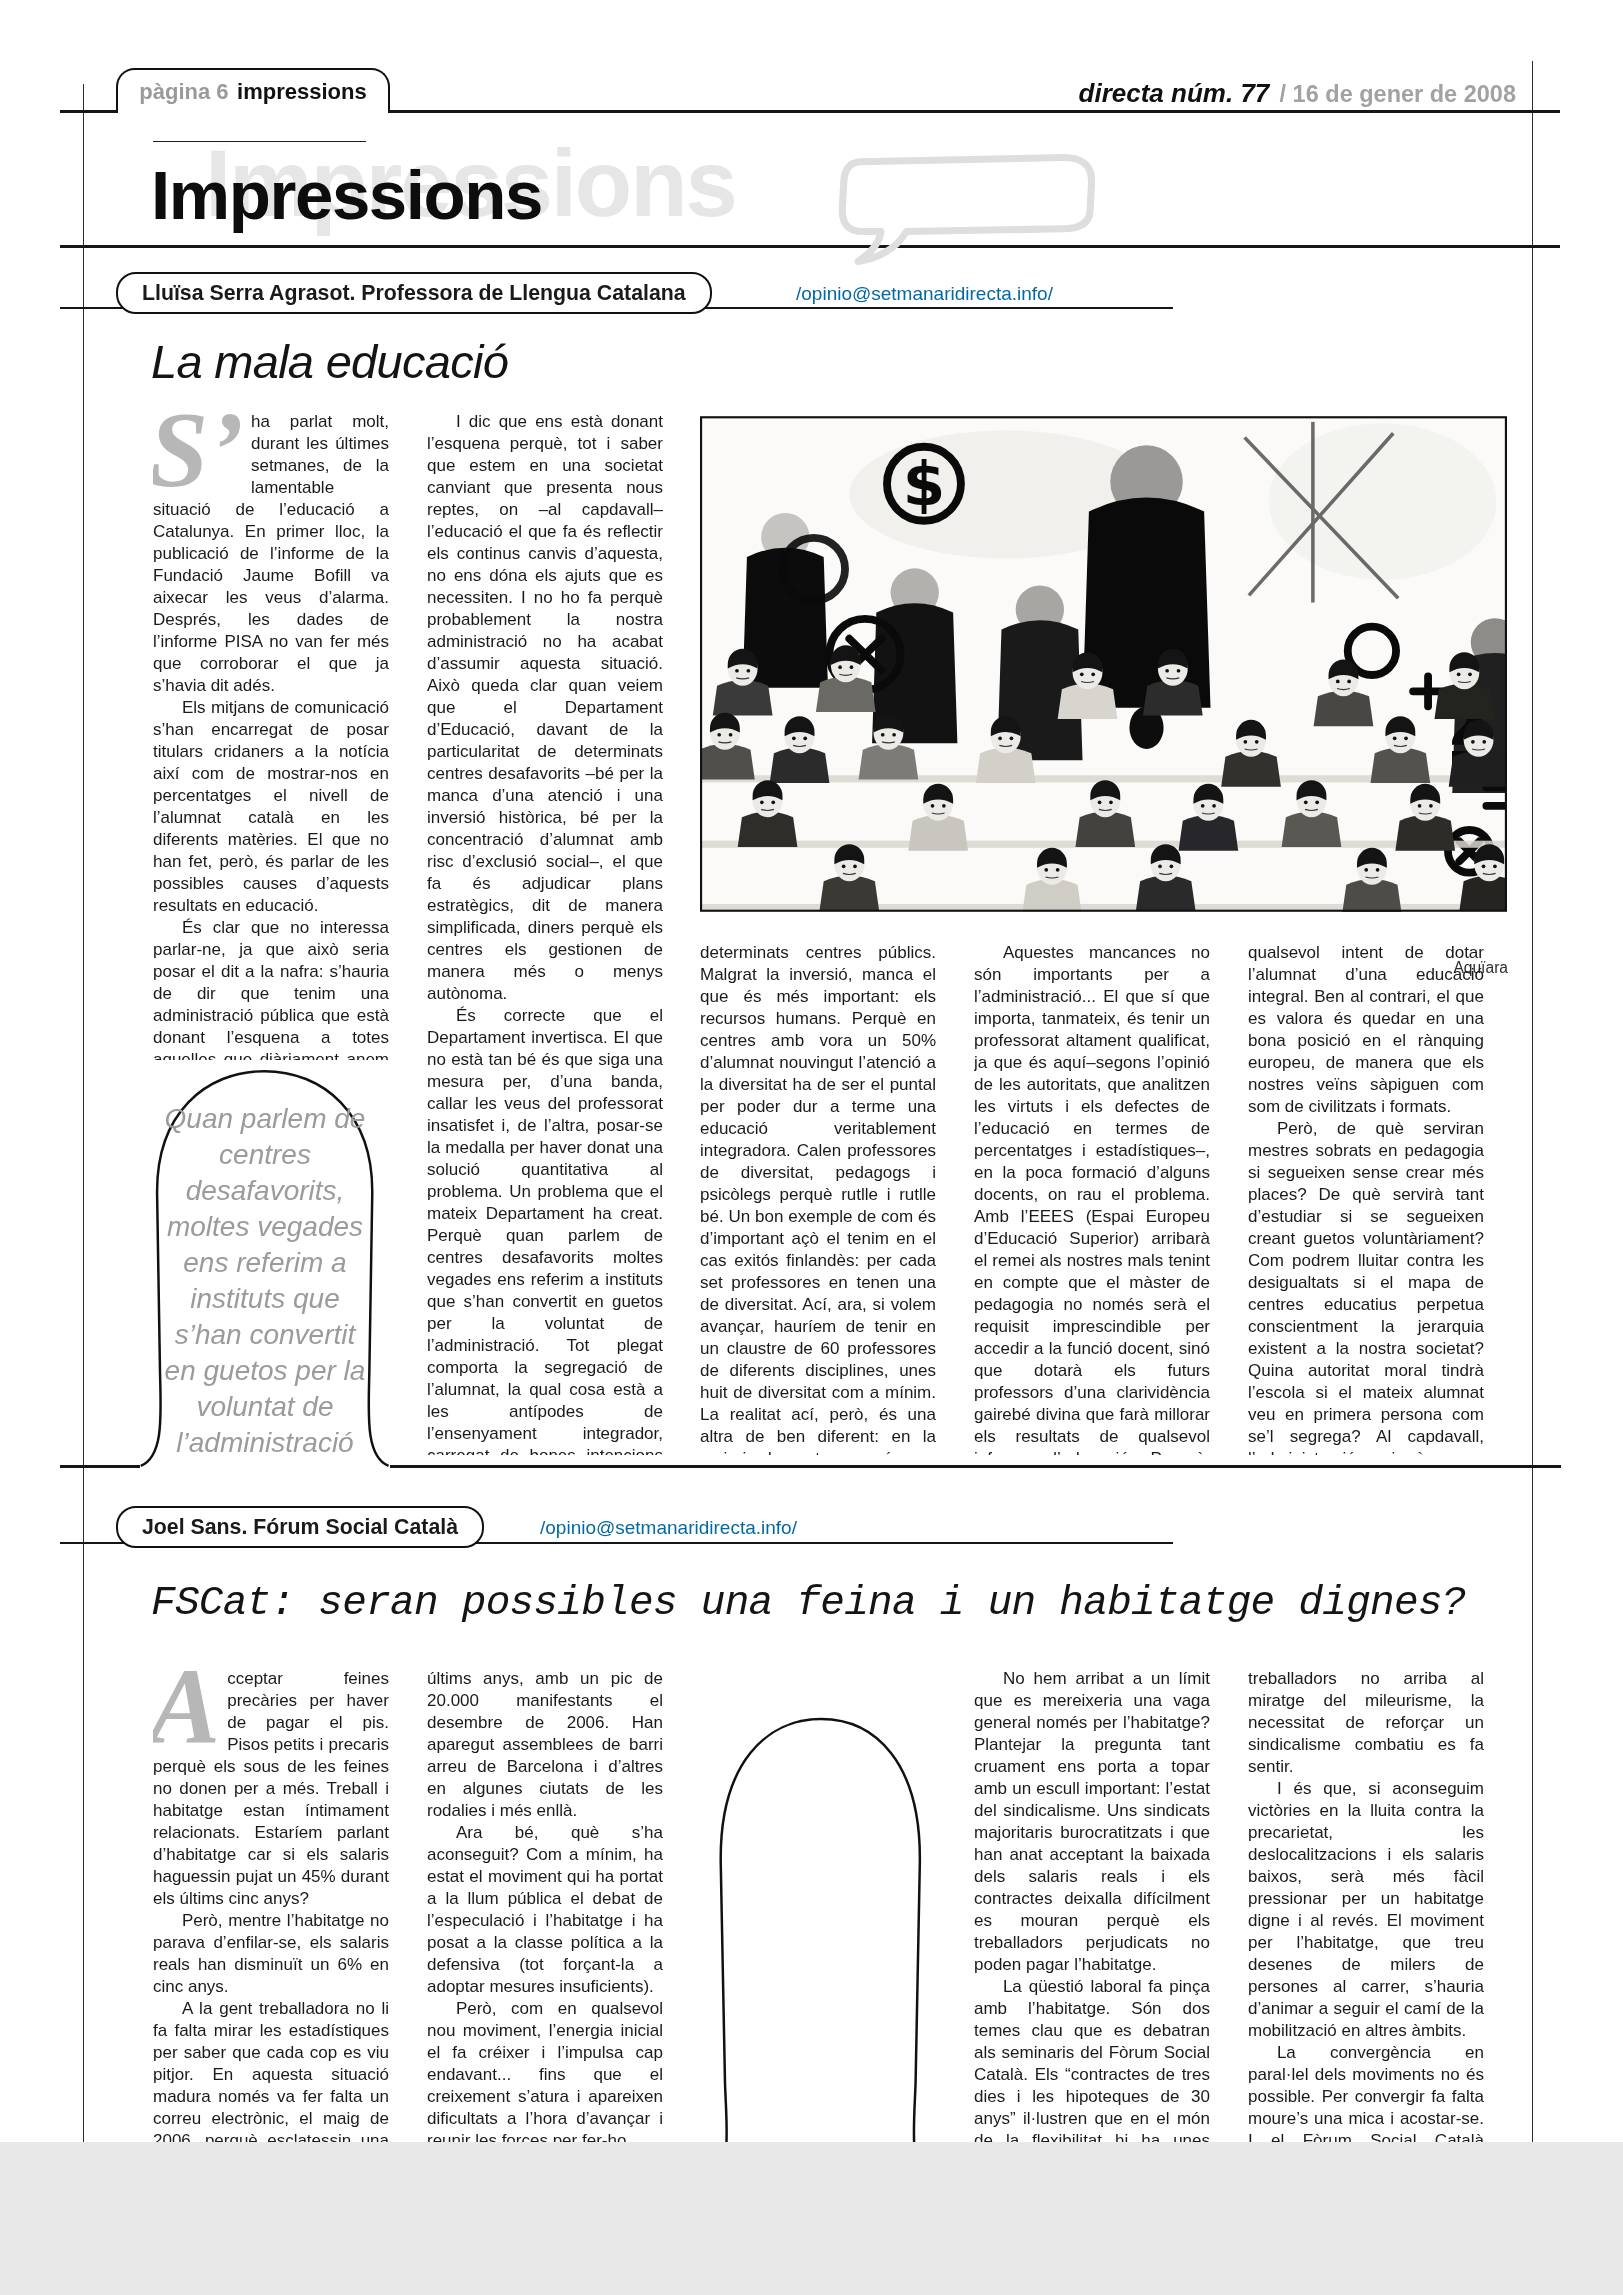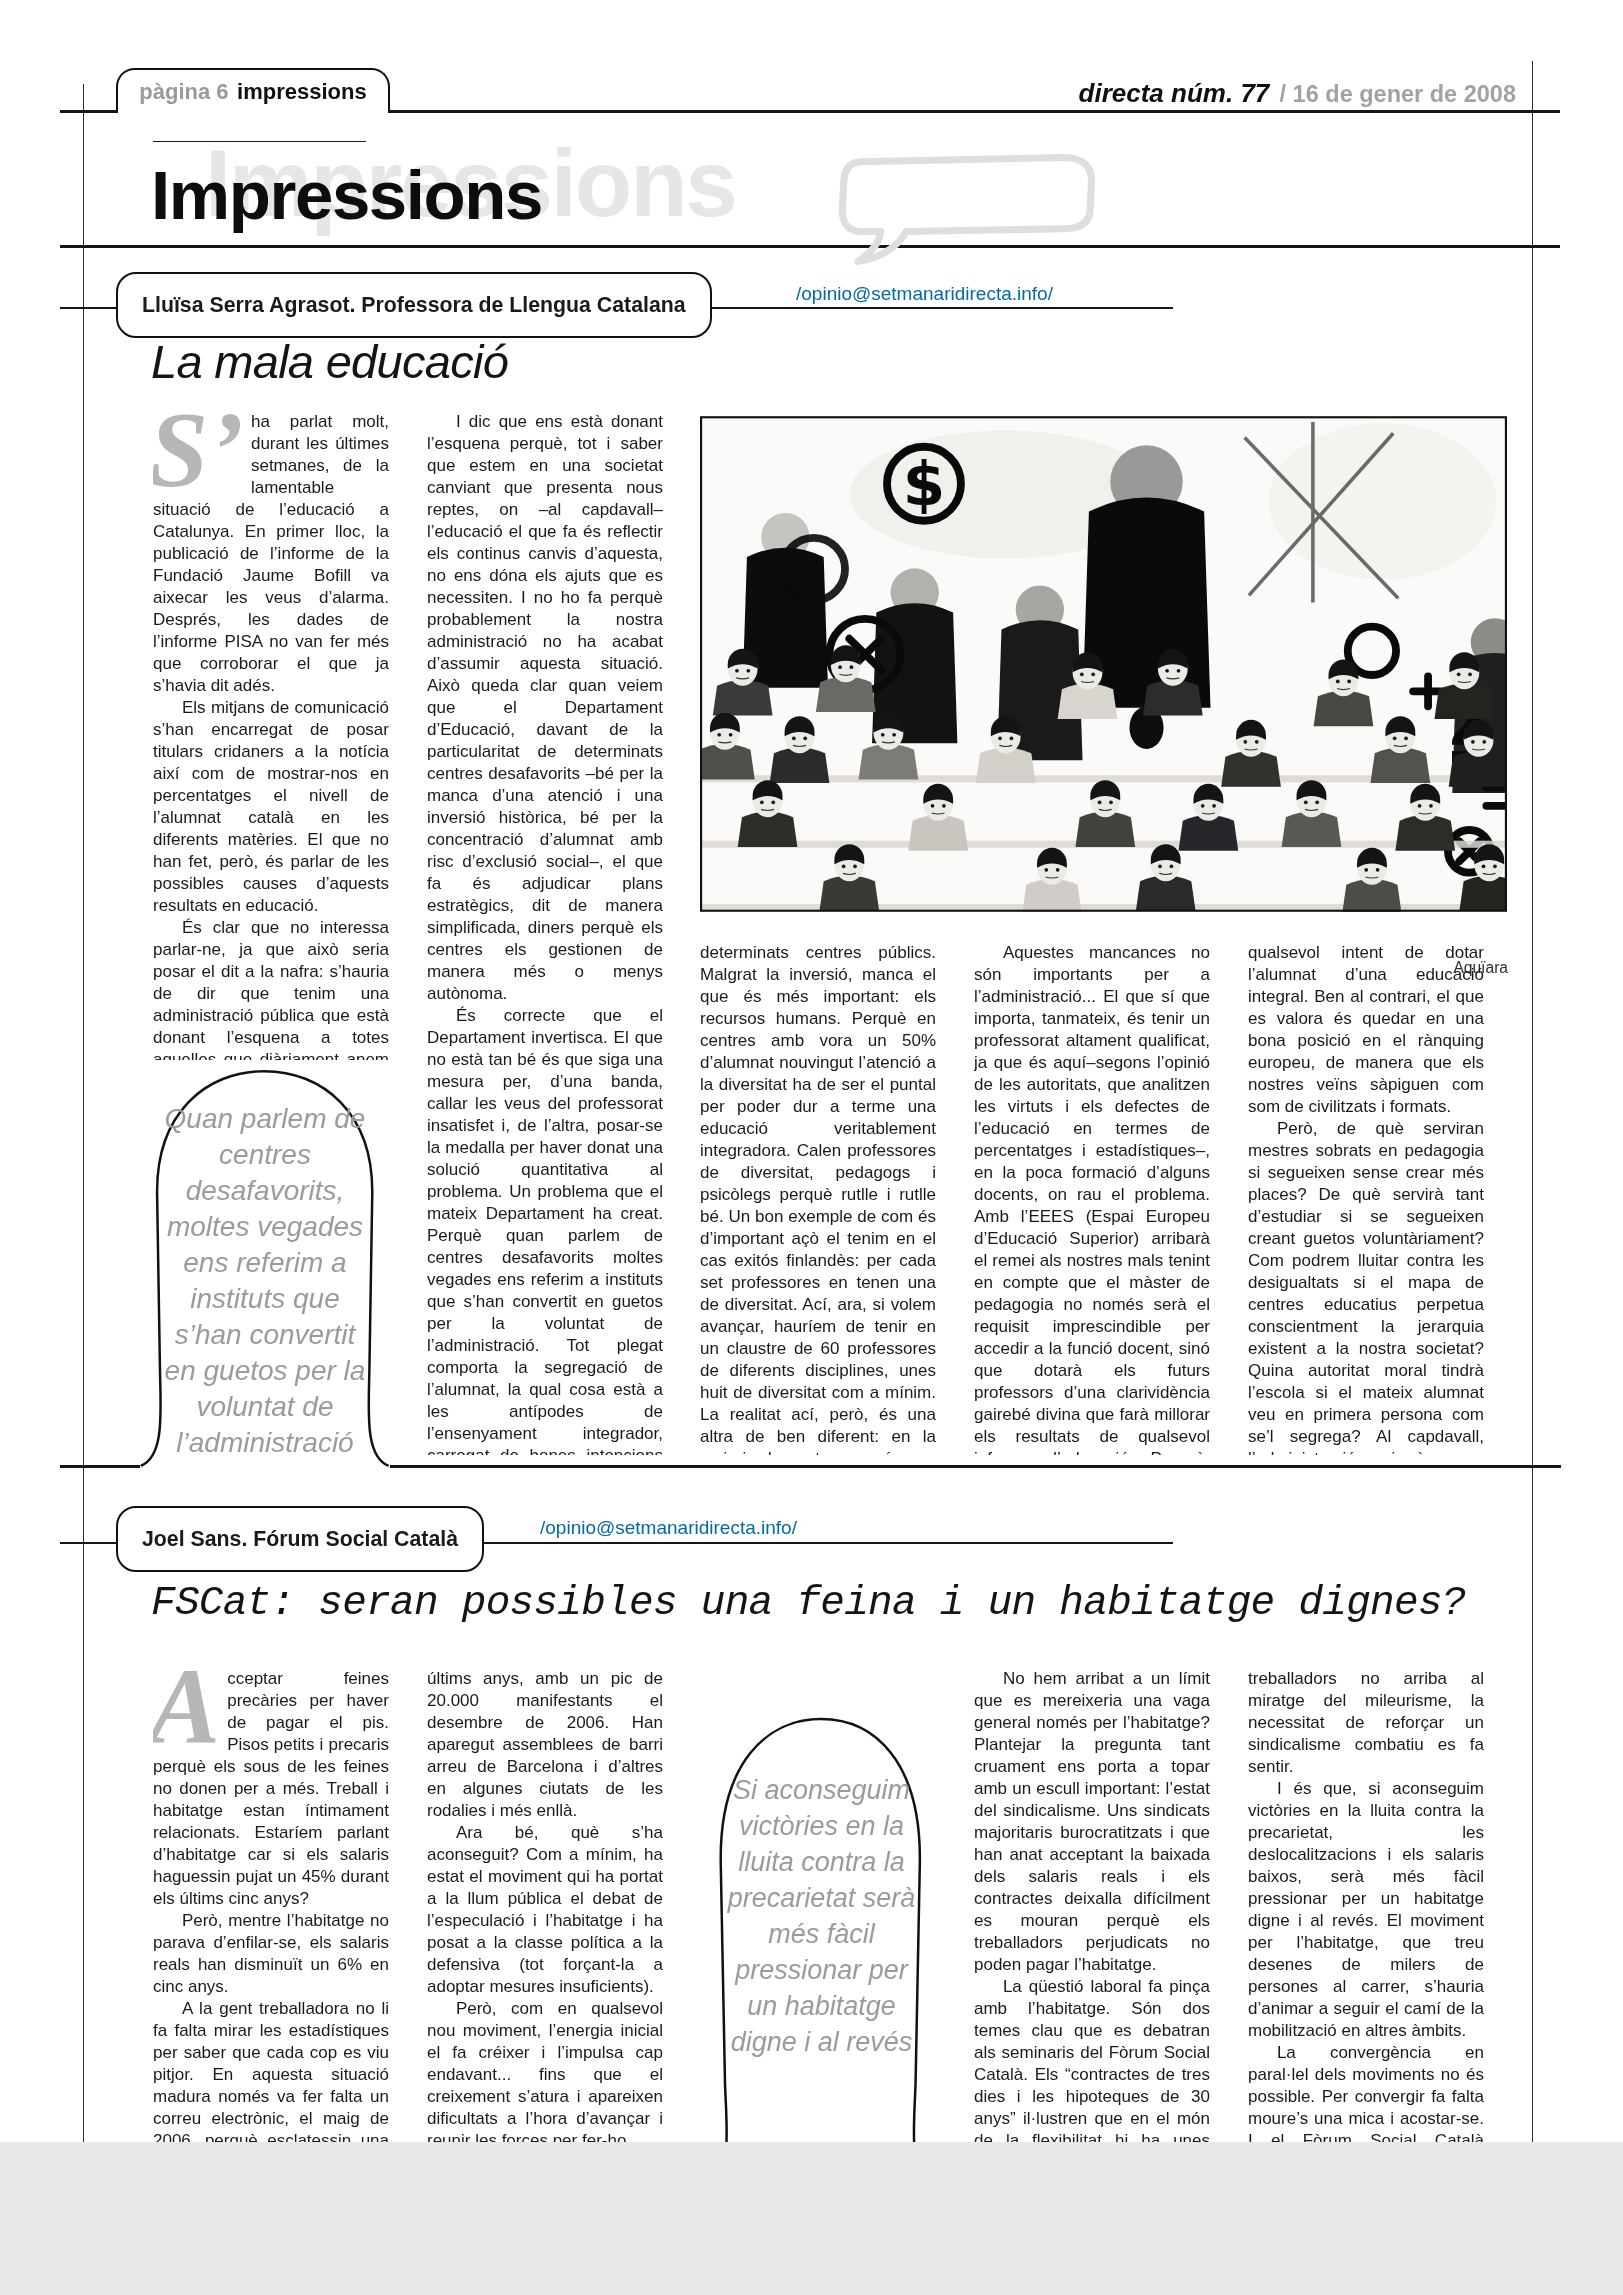--- a/index.html
+++ b/index.html
@@ -20,21 +20,21 @@
   .issue .date{font-weight:bold;font-size:23.5px;color:#a2a2a2;margin-left:7.1px;}
 
   .masthead-shadow{position:absolute;left:205px;top:137px;font-size:94px;font-weight:bold;color:#e6e6e6;
        letter-spacing:-2.1px;z-index:1;line-height:1;}
   .masthead{position:absolute;left:151px;top:161px;font-size:69px;font-weight:bold;color:#0d0d0d;
        letter-spacing:-1.4px;z-index:2;line-height:1;}
   .mast-bubble{position:absolute;left:821px;top:149px;z-index:1;}
 
   
   .pill{position:absolute;height:38px;border:2.5px solid #111;border-radius:20px;background:#fff;
-        display:flex;align-items:center;padding:12px 24px;z-index:3;font-weight:bold;font-size:21.3px;white-space:nowrap;}
+        display:flex;align-items:center;padding:0 24px;z-index:3;font-weight:bold;font-size:21.3px;white-space:nowrap;}
   .email{position:absolute;font-size:19px;color:#0369a1;z-index:3;white-space:nowrap;}
 
   .arttitle{position:absolute;font-style:italic;color:#141414;letter-spacing:-0.7px;z-index:2;white-space:nowrap;}
 
   
   .col{position:absolute;width:236px;font-size:17px;line-height:22px;text-align:justify;
        overflow:hidden;z-index:2;}
   .col p{margin:0;}
   .col[data-indent-first="true"] p:first-child{text-indent:1.7em;}
   .col p + p{text-indent:1.7em;}
@@ -221,19 +221,18 @@
   <div class="col" style="left:1248px;top:1668px;height:505px;">
       <p>treballadors no arriba al miratge del mileurisme, la necessitat de reforçar un sindicalisme combatiu es fa sentir.</p>
       <p>I és que, si aconseguim victòries en la lluita contra la precarietat, les deslocalitzacions i els salaris baixos, serà més fàcil pressionar per un habitatge digne i al revés. El moviment per l’habitatge, que treu desenes de milers de persones al carrer, s’hauria d’animar a seguir el camí de la mobilització en altres àmbits.</p>
       <p>La convergència en paral·lel dels moviments no és possible. Per convergir fa falta moure’s una mica i acostar-se. I el Fòrum Social Català servirà –ja està servint durant la seva preparació– per acostar-nos tots, aprendre mútuament i sumar esforços.</p>
     </div>
 
   <svg class="bubble-svg" style="left:700px;top:1712px;" width="242" height="475" viewBox="985 2408 340 668">
     <path d="M1000,3069 C1030,3055 1022,2990 1020,2930 L1014,2620 C1012,2478 1080,2418 1155,2418
              C1230,2418 1296,2478 1294,2620 L1288,2930 C1286,2990 1278,3055 1308,3069" fill="#ffffff" stroke="#111" stroke-width="3.5"></path>
   </svg>
-  <div class="quote-text" style="left:727px;top:1772px;width:189px;font-size:27px;line-height:36px;">Si aconseguim victòries en la lluita contra la precarietat serà més fàcil pressionar per un habitatge digne i al revés</div>
 
   <div class="hrule" style="left:60px;top:2181px;width:649px;"></div>
   <div class="hrule" style="left:932px;top:2181px;width:629px;"></div>
 
 </div>
 
 
 </body></html>

